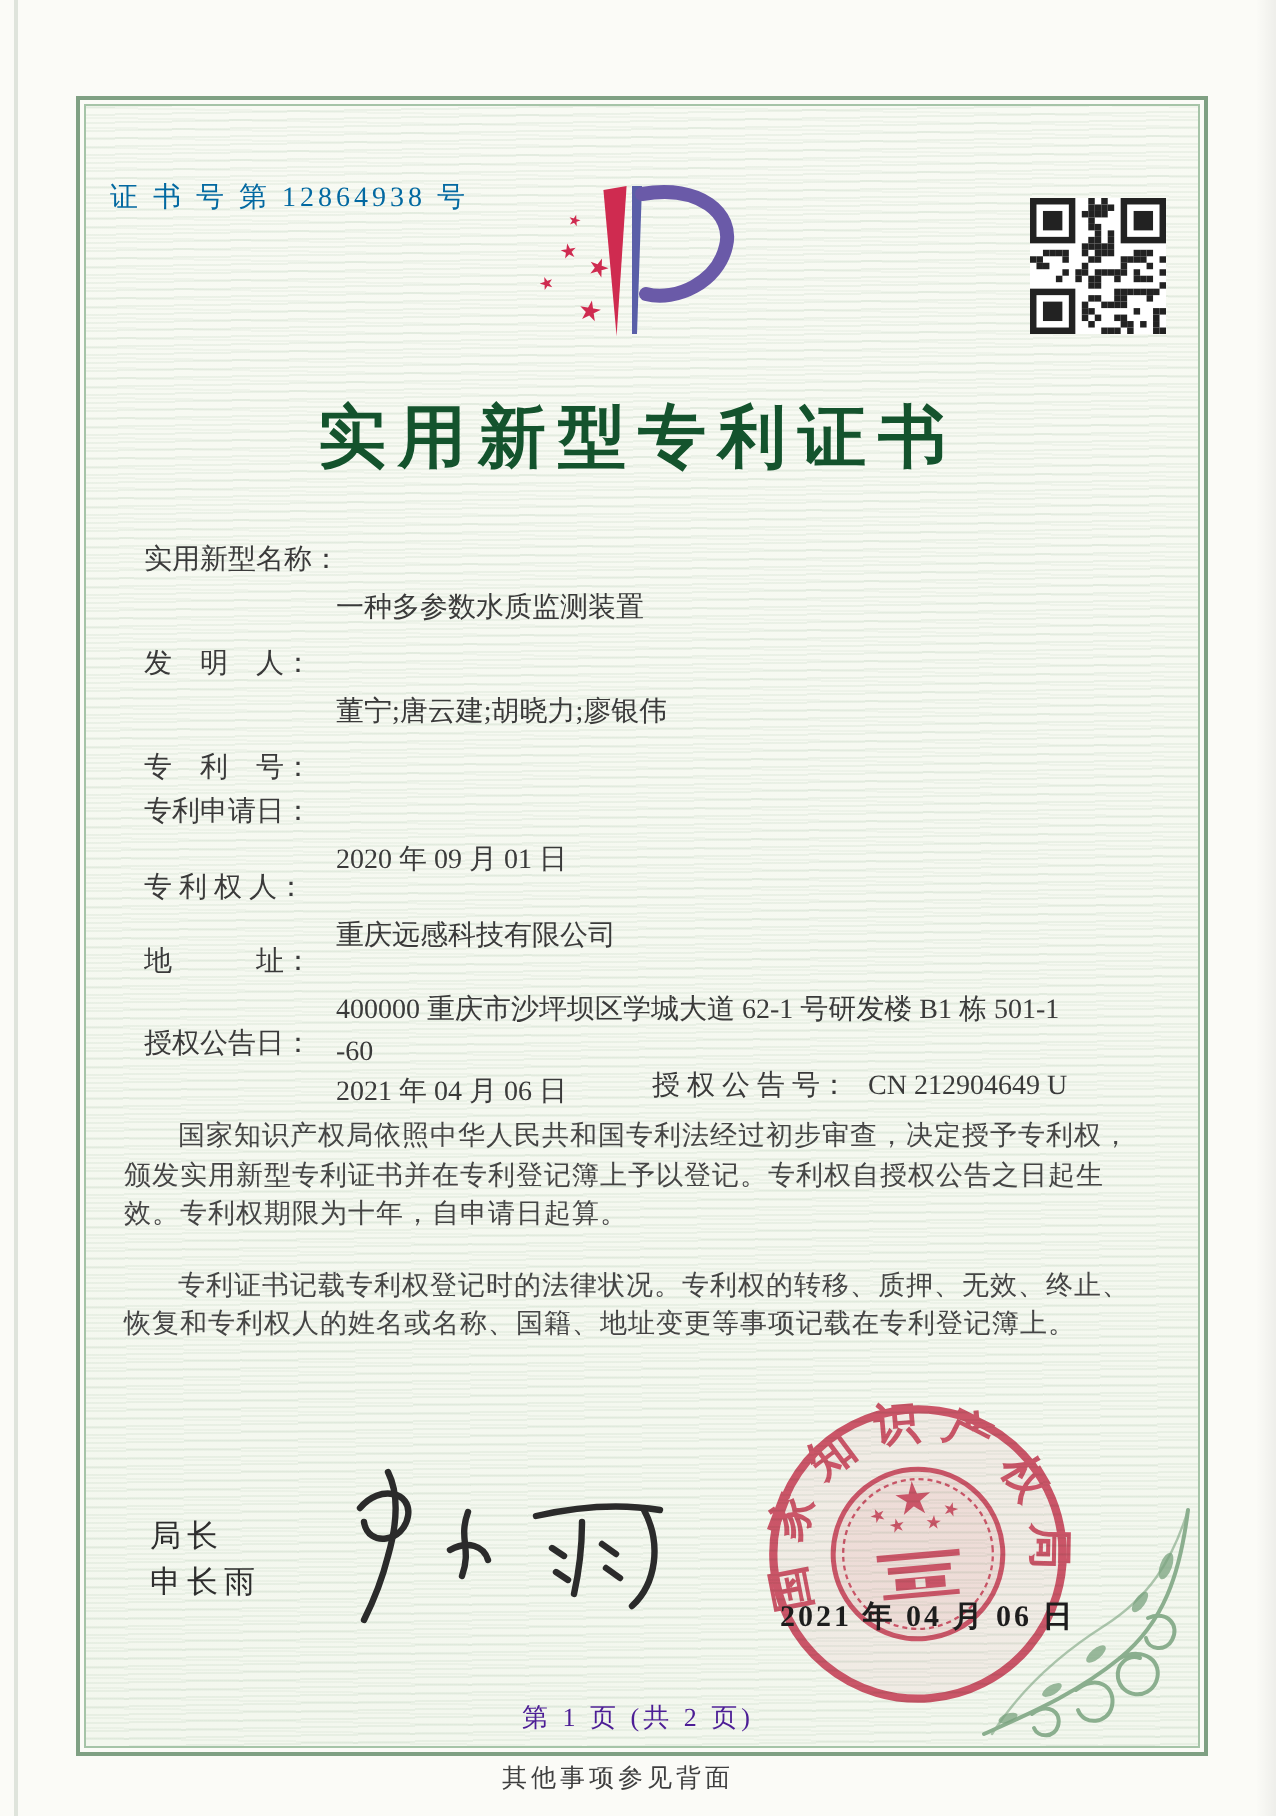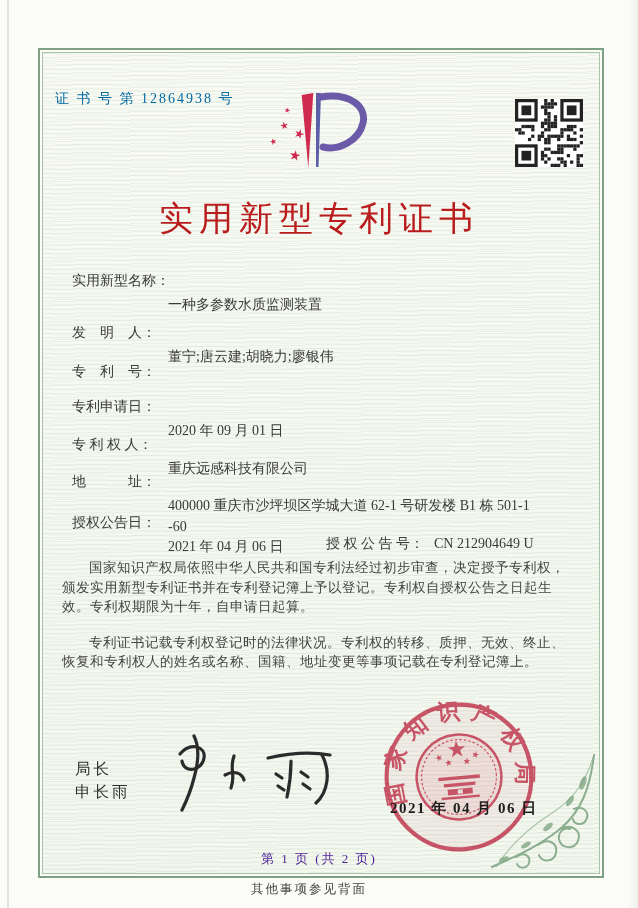--- a/index.html
+++ b/index.html
@@ -25,21 +25,21 @@
       linear-gradient(#f8faf3,#f3f7ee);}
 
   .corner-ornament{position:absolute;left:486px;top:753px;width:113px;height:119px;z-index:1;}
 
   .cert-no{position:absolute;left:55px;top:90px;font-size:14px;letter-spacing:2px;color:#0369a1;z-index:2;}
 
   .logo{position:absolute;left:270px;top:92px;width:102px;height:86px;z-index:2;}
   .qr{position:absolute;left:515px;top:99px;width:68px;height:68px;z-index:2;background:#fff;}
 
   .title{position:absolute;left:0;top:196px;width:100%;text-align:center;
-    font-size:34px;font-weight:normal;letter-spacing:6px;color:#b91c1c;z-index:2;}
+    font-size:34px;font-weight:bold;letter-spacing:6px;color:#14532d;z-index:2;}
 
   .frow{position:absolute;left:72px;width:512px;font-size:14px;line-height:21px;z-index:2;}
   .flabel{display:inline-block;white-space:pre;}
   .fvalue{position:absolute;left:96px;top:0;white-space:pre-wrap;width:414px;margin-top:24px;}
   .grant-right{position:absolute;left:240px;top:0;white-space:pre;}
   .grant-right .gval{margin-left:10px;}
 
   .paragraphs{position:absolute;left:46px;top:542px;width:540px;z-index:2;}
   .paragraphs p{margin:16px;font-size:13.5px;line-height:19.5px;text-indent:2em;
     color:#454545;letter-spacing:0.5px;}
@@ -233,21 +233,21 @@
 <div class="title">实用新型专利证书</div>
 
 <div class="frow" style="top:270px">
   <span class="flabel">实用新型名称：</span>
   <span class="fvalue">一种多参数水质监测装置</span>
 </div>
 <div class="frow" style="top:322px">
   <span class="flabel">发　明　人：</span>
   <span class="fvalue">董宁;唐云建;胡晓力;廖银伟</span>
 </div>
-<div class="frow" style="top:361px">
+<div class="frow" style="top:374px">
   <span class="flabel">专　利　号：</span>
 </div>
 <div class="frow" style="top:396px">
   <span class="flabel">专利申请日：</span>
   <span class="fvalue">2020 年 09 月 01 日</span>
 </div>
 <div class="frow" style="top:434px">
   <span class="flabel">专 利 权 人：</span>
   <span class="fvalue">重庆远感科技有限公司</span>
 </div>

